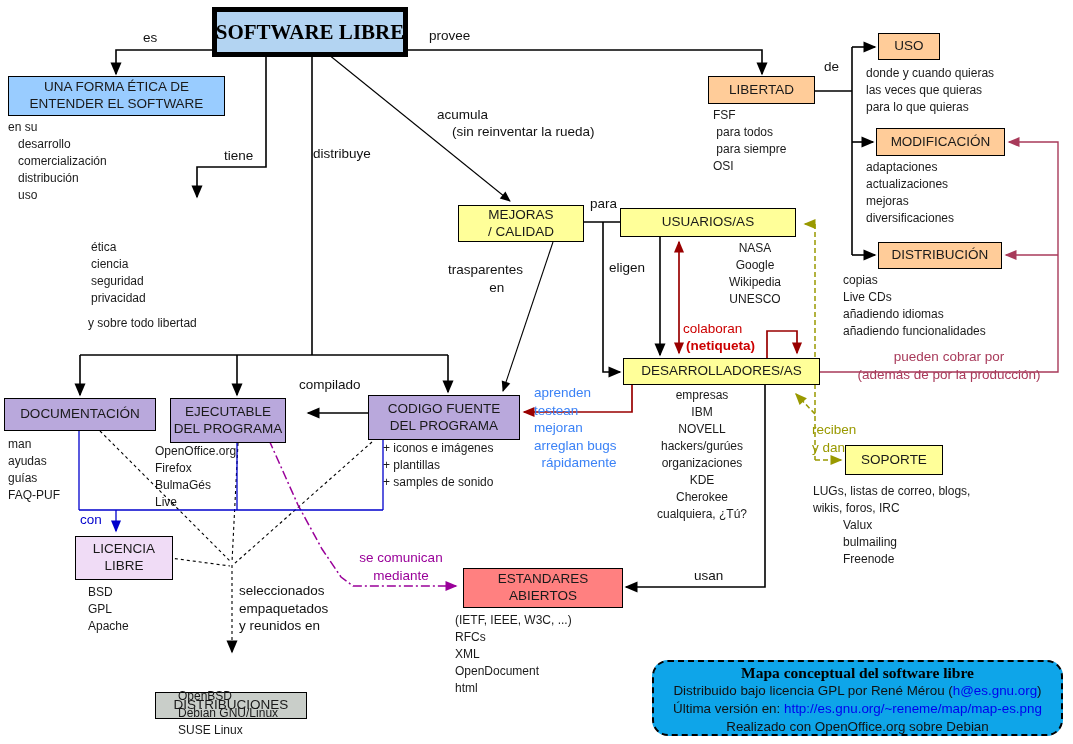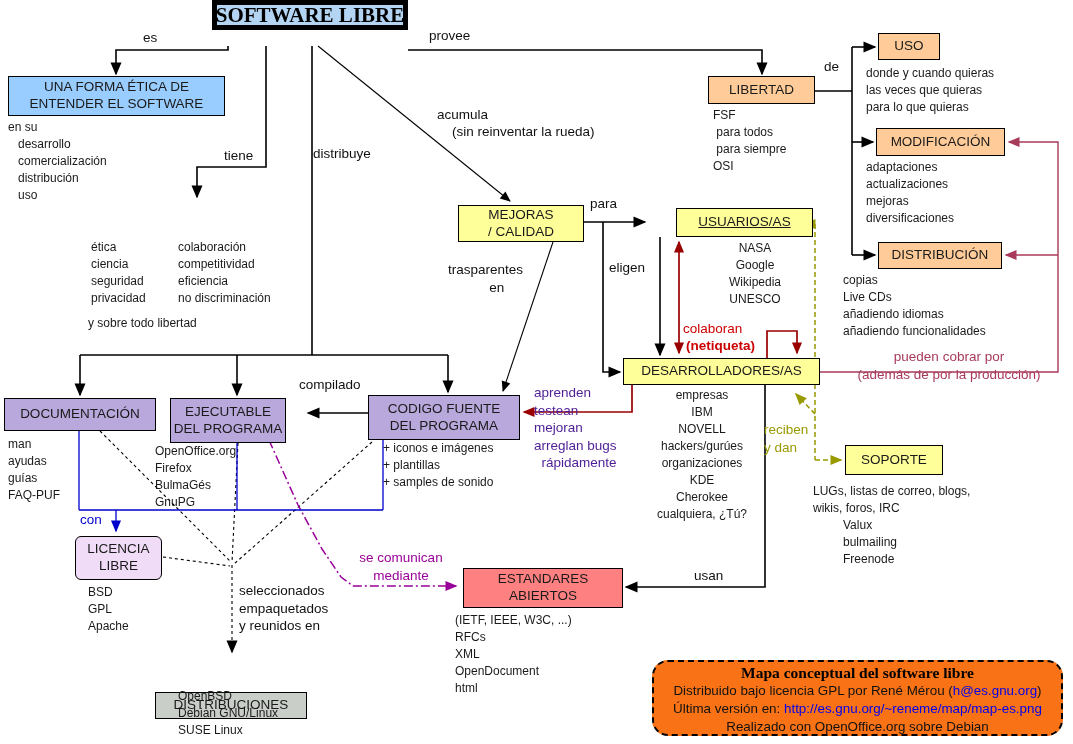--- a/index.html
+++ b/index.html
@@ -15,28 +15,28 @@
   .yellow{background:#ffff99;}
   .peach{background:#ffcc99;}
   .lavender{background:#b9a8dc;}
   .lilac{background:#f0dcf6;}
   .gray{background:#c9cec9;}
   .salmon{background:#ff8080;}
   .note{position:absolute;white-space:pre;font-size:12px;line-height:1.42;color:#1a1a1a;}
   .lbl{position:absolute;white-space:pre;font-size:13.5px;line-height:1.3;color:#111;}
   .center{text-align:center;}
   .c-red{color:#cc0000;}
-  .c-darkred{color:#4c1d95;}
+  .c-darkred{color:#3b82f6;}
   .c-crimson{color:#a83a5a;}
-  .c-olive{color:#999900;}
+  .c-olive{color:#999900;margin-left:48px;}
   .c-purple{color:#990099;}
   .c-blue{color:#0000cc;}
   .bold{font-weight:bold;}
   .credits{position:absolute;left:652px;top:660px;width:411px;height:76px;border:2px dashed #000;
-           border-radius:16px;box-sizing:border-box;text-align:center;background:#f97316;padding-top:2px;}
+           border-radius:16px;box-sizing:border-box;text-align:center;background:#0ea5e9;padding-top:2px;}
   .credits .ct{font-family:"Liberation Serif","DejaVu Serif",serif;font-weight:bold;font-size:15.5px;color:#000;}
   .credits .cl{font-size:13.4px;line-height:1.33;color:#111;}
   .link{color:#0000ee;}
 </style>
 </head>
 <body>
 
 <div id="canvas">
 
   <svg class="wires" viewBox="0 0 1073 744">
@@ -122,21 +122,21 @@
 
     <g stroke="#0000cc" stroke-width="1.3" fill="none">
       <path d="M79,431 L79,510"></path>
       <path d="M237,443 L237,510"></path>
       <path d="M383,440 L383,510"></path>
       <path d="M79,510 L383,510"></path>
       <path d="M116,510 L116,531" marker-end="url(#bl)"></path>
     </g>
   </svg>
 
-  <div class="node title-box" style="left:212px;top:0;width:196px;height:30px;">
+  <div class="node title-box" style="left:212px;top:7px;width:196px;height:50px;">
       <span>SOFTWARE LIBRE</span>
     </div>
 
   <div class="node blue" style="left:8px;top:76px;width:217px;height:40px;">
       <span>UNA FORMA ÉTICA DE
 ENTENDER EL SOFTWARE</span>
     </div>
 
 
   <div class="node yellow" style="left:458px;top:205px;width:126px;height:37px;">
@@ -153,21 +153,21 @@
     </div>
 
   <div class="node peach" style="left:876px;top:128px;width:129px;height:28px;">
       <span>MODIFICACIÓN</span>
     </div>
 
   <div class="node peach" style="left:878px;top:242px;width:124px;height:27px;">
       <span>DISTRIBUCIÓN</span>
     </div>
 
-  <div class="node yellow" style="left:676px;top:208px;width:137px;height:29px;text-decoration:underline;">
+  <div class="node yellow" style="left:620px;top:208px;width:176px;height:29px;">
       <span>USUARIOS/AS</span>
     </div>
 
   <div class="node yellow" style="left:623px;top:358px;width:197px;height:27px;">
       <span>DESARROLLADORES/AS</span>
     </div>
 
   <div class="node lavender" style="left:4px;top:398px;width:152px;height:33px;">
       <span>DOCUMENTACIÓN</span>
     </div>
@@ -175,21 +175,21 @@
   <div class="node lavender" style="left:170px;top:398px;width:116px;height:45px;">
       <span>EJECUTABLE
 DEL PROGRAMA</span>
     </div>
 
   <div class="node lavender" style="left:368px;top:395px;width:152px;height:45px;">
       <span>CODIGO FUENTE
 DEL PROGRAMA</span>
     </div>
 
-  <div class="node lilac" style="left:75px;top:536px;width:87px;height:44px;border-radius:6px;">
+  <div class="node lilac" style="left:75px;top:536px;width:98px;height:44px;">
       <span>LICENCIA
 LIBRE</span>
     </div>
 
   <div class="node gray" style="left:155px;top:692px;width:152px;height:27px;">
       <span>DISTRIBUCIONES</span>
     </div>
 
   <div class="node salmon" style="left:463px;top:568px;width:160px;height:40px;">
       <span>ESTANDARES
@@ -233,24 +233,20 @@
 
   <div class="note" style="left:8px;top:119px;">en su
    desarrollo
    comercialización
    distribución
    uso</div>
   <div class="note" style="left:91px;top:239px;">ética
 ciencia
 seguridad
 privacidad</div>
-  <div class="note" style="left:178px;top:239px;">colaboración
-competitividad
-eficiencia
-no discriminación</div>
   <div class="note" style="left:88px;top:315px;">y sobre todo libertad</div>
   <div class="note" style="left:713px;top:107px;">FSF
  para todos
  para siempre
 OSI</div>
   <div class="note" style="left:866px;top:65px;">donde y cuando quieras
 las veces que quieras
 para lo que quieras</div>
   <div class="note" style="left:866px;top:159px;">adaptaciones
 actualizaciones
@@ -277,21 +273,21 @@
          Valux
          bulmailing
          Freenode</div>
   <div class="note" style="left:8px;top:436px;">man
 ayudas
 guías
 FAQ-PUF</div>
   <div class="note" style="left:155px;top:443px;">OpenOffice.org
 Firefox
 BulmaGés
-GnuPG</div>
+Live</div>
   <div class="note" style="left:383px;top:440px;">+ iconos e imágenes
 + plantillas
 + samples de sonido</div>
   <div class="note" style="left:88px;top:584px;">BSD
 GPL
 Apache</div>
   <div class="note" style="left:178px;top:688px;">OpenBSD
 Debian GNU/Linux
 SUSE Linux</div>
   <div class="note" style="left:455px;top:612px;">(IETF, IEEE, W3C, ...)

